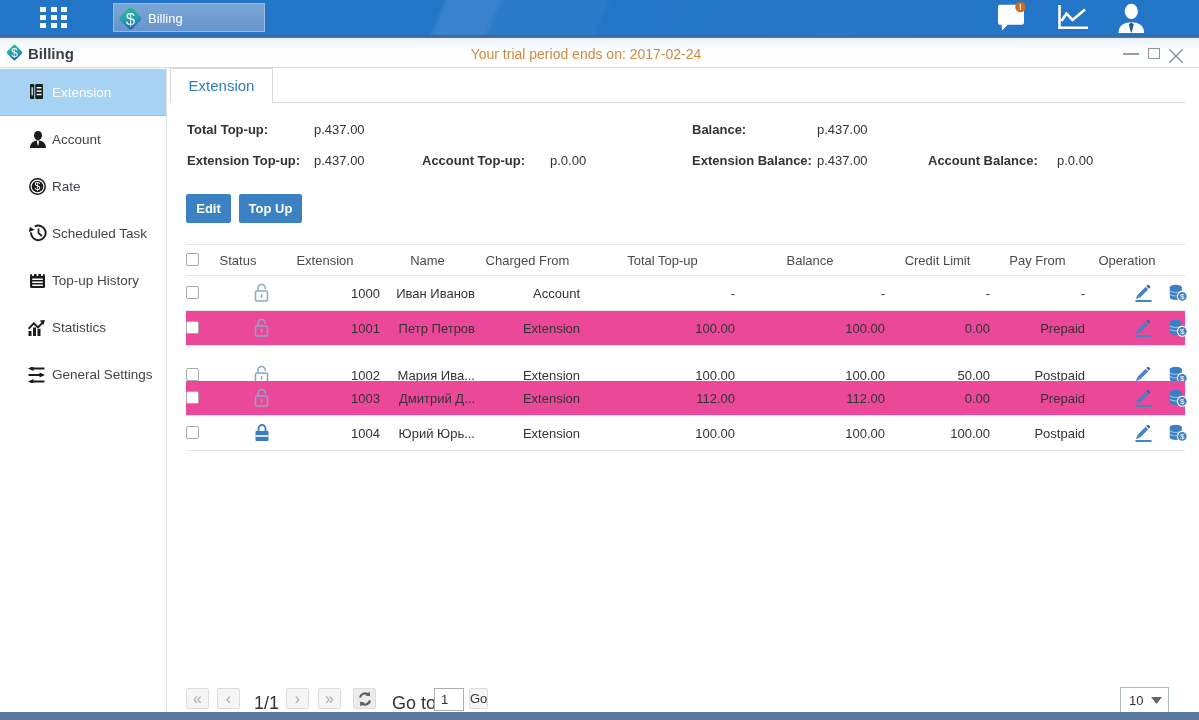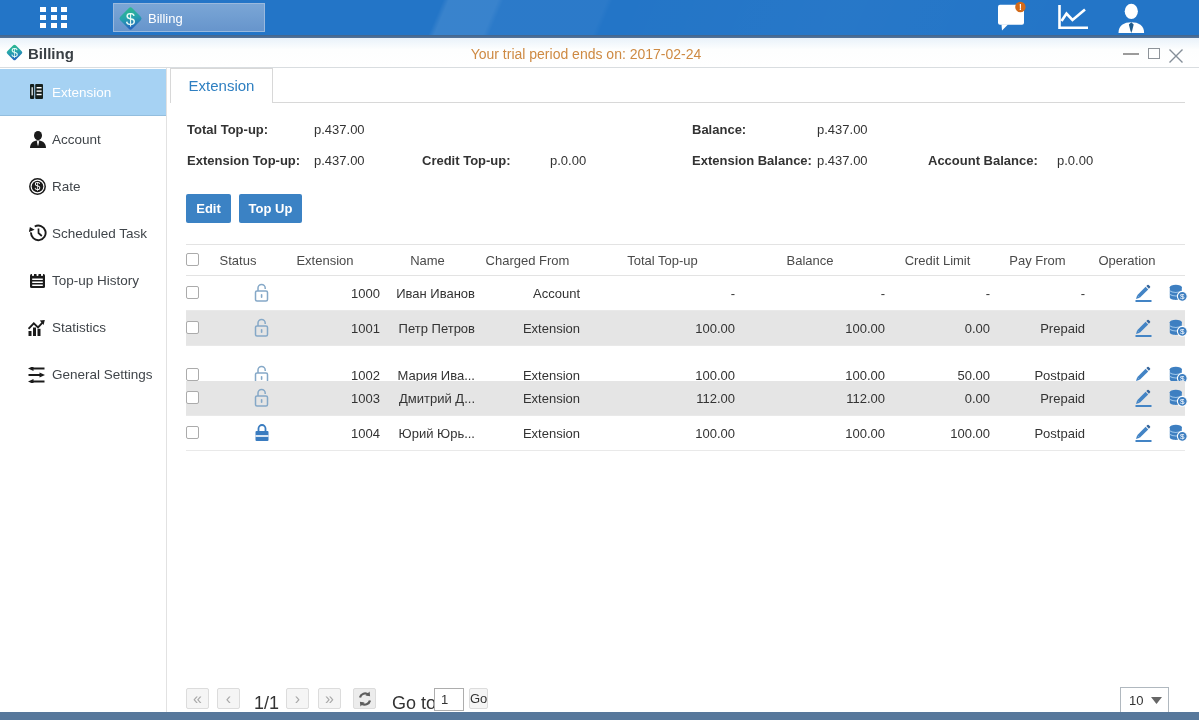--- a/index.html
+++ b/index.html
@@ -43,21 +43,21 @@
 
 .btn { position:absolute; background:#3b82c4; color:#fff; font-size:13px; font-weight:bold;
   text-align:center; border-radius:2px; height:29px; line-height:29px; }
 
 
 #tbl { position:absolute; left:18px; top:176px; width:999px; }
 .hdr { position:absolute; top:0; height:32px; border-top:1px solid #e3e3e3; border-bottom:1px solid #e3e3e3;
   width:999px; left:0; }
 .hcell { position:absolute; font-size:13px; color:#4a4a4a; top:8px; text-align:center; }
 .row { position:absolute; left:0; width:999px; height:35px; border-bottom:1px solid #e9e9e9; }
-.row.alt { background:#e5e5e5; }
+.row.alt { background:#ec4899; }
 .cell { position:absolute; font-size:13px; color:#333; top:10px; text-align:right; }
 .cb { position:absolute; width:13px; height:13px; background:#fff; border:1px solid #ababab; border-radius:2px; }
 
 
 .pbtn { position:absolute; width:23px; height:21px; background:#f5f5f5; border:1px solid #dcdcdc;
   border-radius:2px; text-align:center; color:#a9a9a9; font-size:16px; line-height:19px; }
 #pgtext { position:absolute; font-size:18px; color:#333; }
 #goto-input { position:absolute; width:30px; height:23px; border:1px solid #adadad; background:#fff;
   font-size:13px; color:#333; padding-left:6px; line-height:22px; }
 #displaying { position:absolute; font-size:13px; color:#333; }
@@ -217,21 +217,21 @@
   <div id="tabstrip"></div>
   <div id="tab1">Extension</div>
 
   <div class="slabel" style="left:19px;top:54px;">Total Top-up:</div>
   <div class="sval" style="left:146px;top:54px;">p.437.00</div>
   <div class="slabel" style="left:524px;top:54px;">Balance:</div>
   <div class="sval" style="left:649px;top:54px;">p.437.00</div>
 
   <div class="slabel" style="left:19px;top:85px;">Extension Top-up:</div>
   <div class="sval" style="left:146px;top:85px;">p.437.00</div>
-  <div class="slabel" style="left:254px;top:85px;">Credit Top-up:</div>
+  <div class="slabel" style="left:254px;top:85px;">Account Top-up:</div>
   <div class="sval" style="left:382px;top:85px;">p.0.00</div>
   <div class="slabel" style="left:524px;top:85px;">Extension Balance:</div>
   <div class="sval" style="left:649px;top:85px;">p.437.00</div>
   <div class="slabel" style="left:760px;top:85px;">Account Balance:</div>
   <div class="sval" style="left:889px;top:85px;">p.0.00</div>
 
   <div class="btn" style="left:18px;top:126px;width:45px;">Edit</div>
   <div class="btn" style="left:71px;top:126px;width:63px;">Top Up</div>
 
   <div id="tbl">

